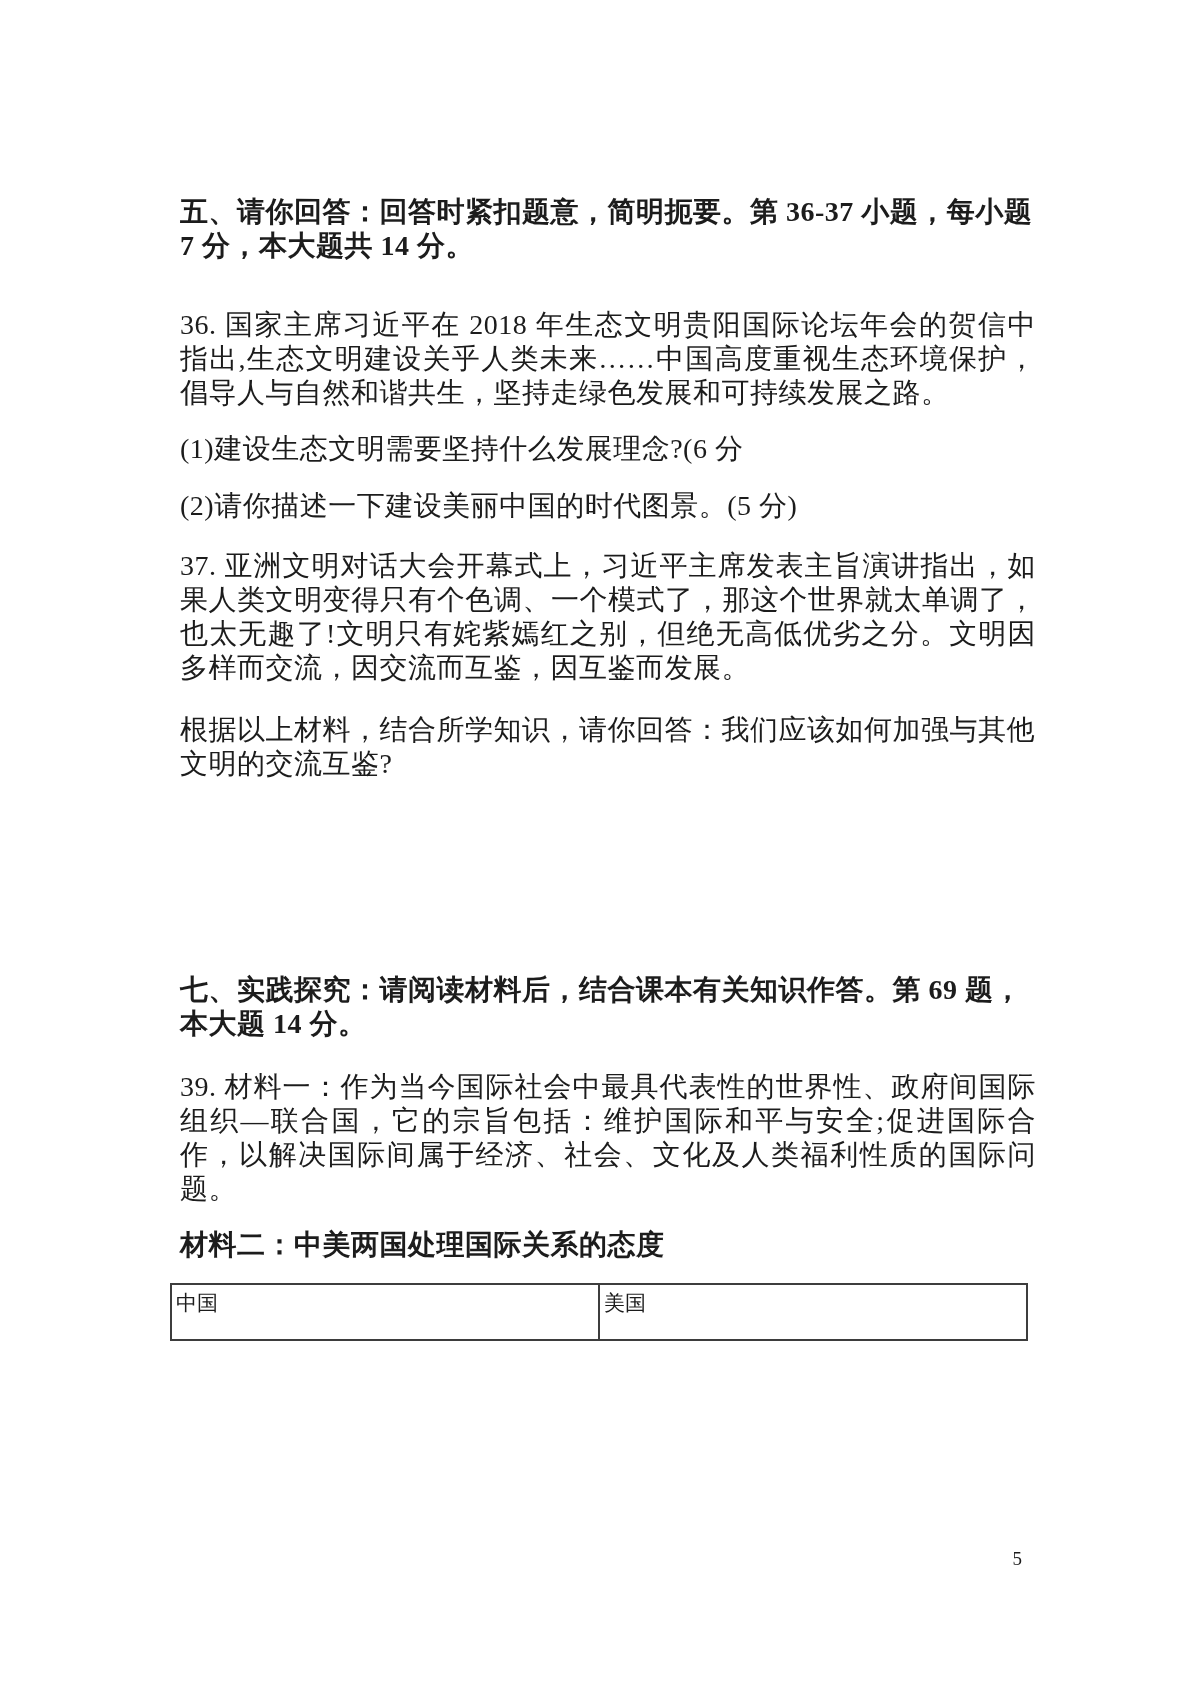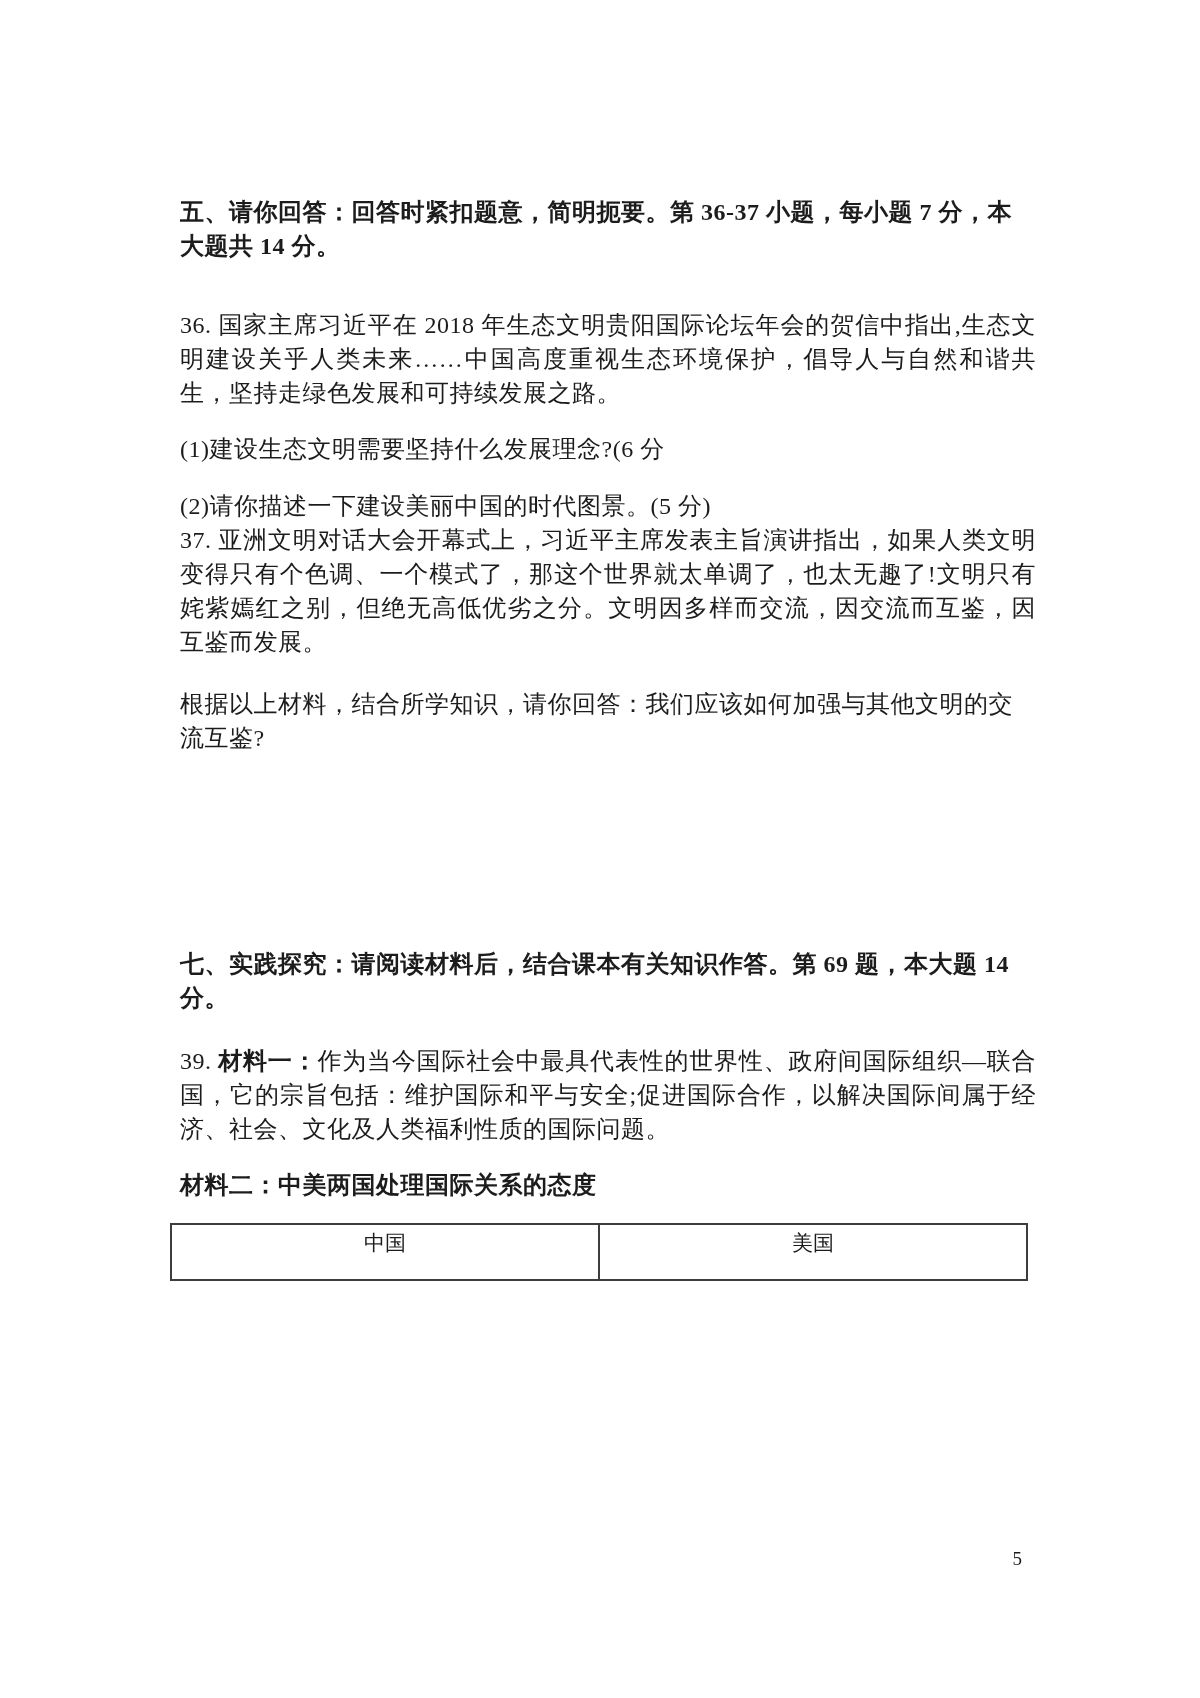--- a/index.html
+++ b/index.html
@@ -14,41 +14,41 @@
     overflow: hidden;
   }
   .content {
     position: absolute;
     left: 180px;
     top: 0;
     width: 856px;
   }
   .line {
     margin: 0;
-    font-size: 24px;
+    font-size: 28px;
     line-height: 34px;
     letter-spacing: 0.5px;
     white-space: normal;
   }
   .para { text-align: justify; }
   .heading { font-weight: bold; }
-  .b { font-weight: bold; }
+  .b { font-weight: normal; }
   table.m2-table {
     border-collapse: collapse;
     table-layout: fixed;
     width: 858px;
     margin-left: -10px;
     margin-top: 21px;
   }
   table.m2-table td {
     border: 2px solid #3d3d3d;
     width: 50%;
     height: 52px;
     vertical-align: top;
-    text-align: center;
+    text-align: left;
     font-size: 21px;
     line-height: 32px;
     padding: 2px 4px 0 4px;
   }
   .page-number {
     position: absolute;
     top: 1548px;
     right: 178px;
     font-size: 19px;
     line-height: 22px;
@@ -62,21 +62,21 @@
 
     <p class="line heading" style="margin-top:195px">五、请你回答：回答时紧扣题意，简明扼要。第 36-37 小题，每小题 7 分，本大题共 14 分。</p>
 
     <p class="line para" style="margin-top:45px">36. 国家主席习近平在 2018 年生态文明贵阳国际论坛年会的贺信中指出,生态文明建设关乎人类未来……中国高度重视生态环境保护，倡导人与自然和谐共生，坚持走绿色发展和可持续发展之路。</p>
 
 
     <p class="line" style="margin-top:22px">(1)建设生态文明需要坚持什么发展理念?(6 分</p>
 
     <p class="line" style="margin-top:23px">(2)请你描述一下建设美丽中国的时代图景。(5 分)</p>
 
-    <p class="line para" style="">37. 亚洲文明对话大会开幕式上，习近平主席发表主旨演讲指出，如果人类文明变得只有个色调、一个模式了，那这个世界就太单调了，也太无趣了!文明只有姹紫嫣红之别，但绝无高低优劣之分。文明因多样而交流，因交流而互鉴，因互鉴而发展。</p>
+    <p class="line para" style="margin-top:26px">37. 亚洲文明对话大会开幕式上，习近平主席发表主旨演讲指出，如果人类文明变得只有个色调、一个模式了，那这个世界就太单调了，也太无趣了!文明只有姹紫嫣红之别，但绝无高低优劣之分。文明因多样而交流，因交流而互鉴，因互鉴而发展。</p>
 
     <p class="line" style="margin-top:28px">根据以上材料，结合所学知识，请你回答：我们应该如何加强与其他文明的交流互鉴?</p>
 
 
 
     <p class="line heading" style="margin-top:192px">七、实践探究：请阅读材料后，结合课本有关知识作答。第 69 题，本大题 14 分。</p>
 
     <p class="line para" style="margin-top:29px"><span>39.</span><span> </span><span class="b">材料一：</span><span>作为当今国际社会中最具代表性的世界性、政府间国际组织—联合国，它的宗旨包括：维护国际和平与安全;促进国际合作，以解决国际间属于经济、社会、文化及人类福利性质的国际问题。</span></p>
 
     <p class="line heading" style="margin-top:22px">材料二：中美两国处理国际关系的态度</p>

